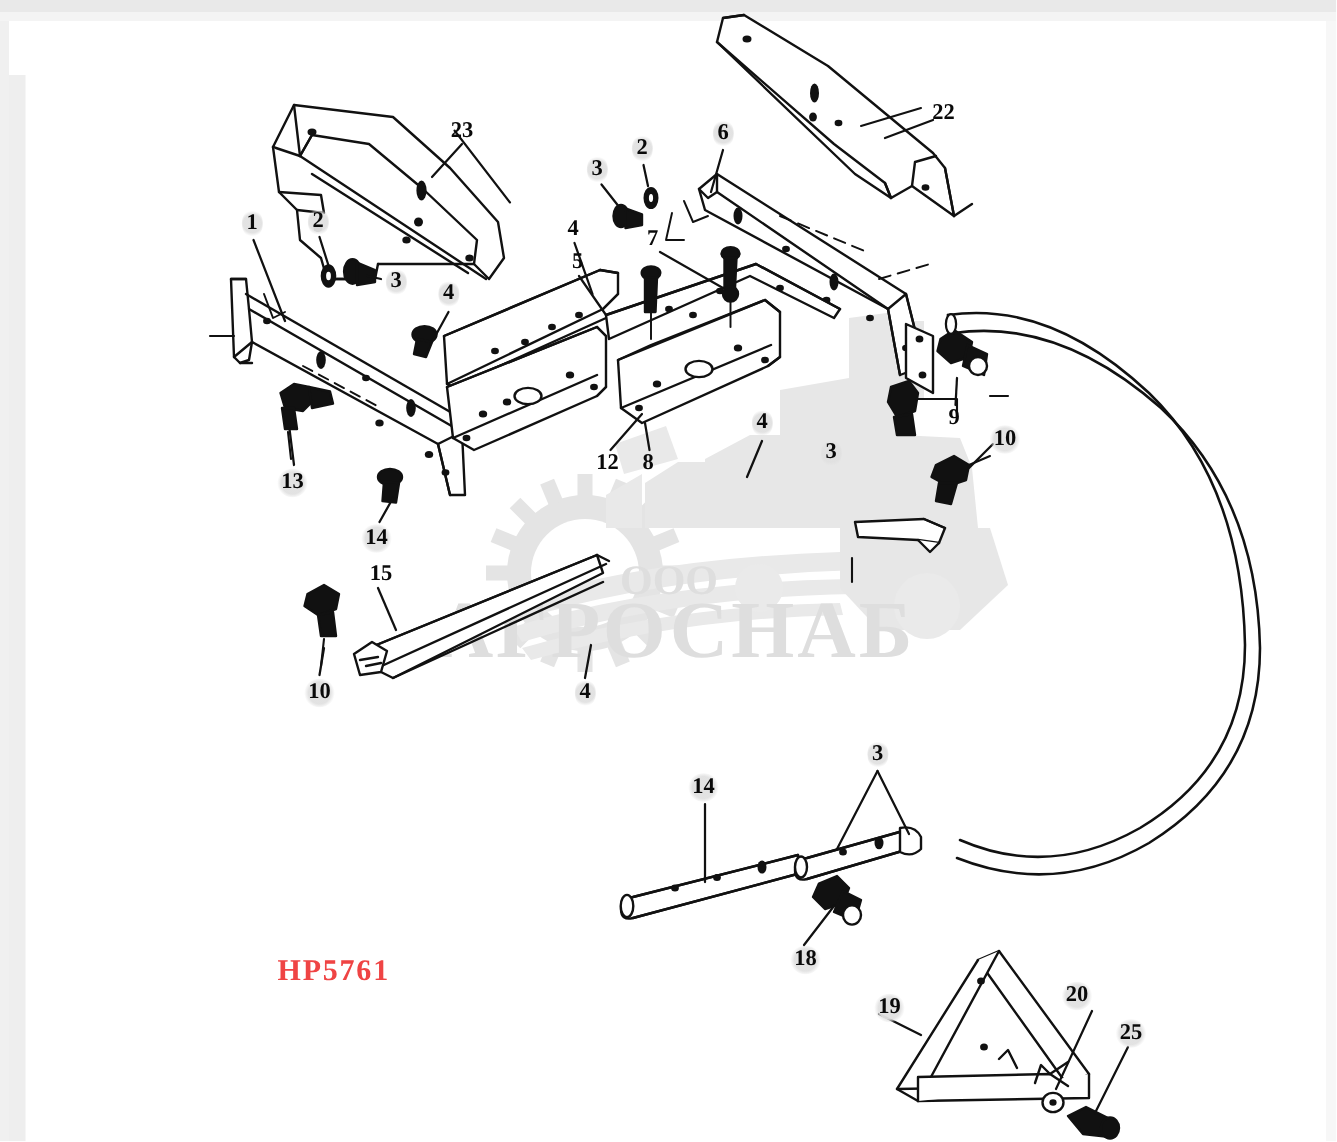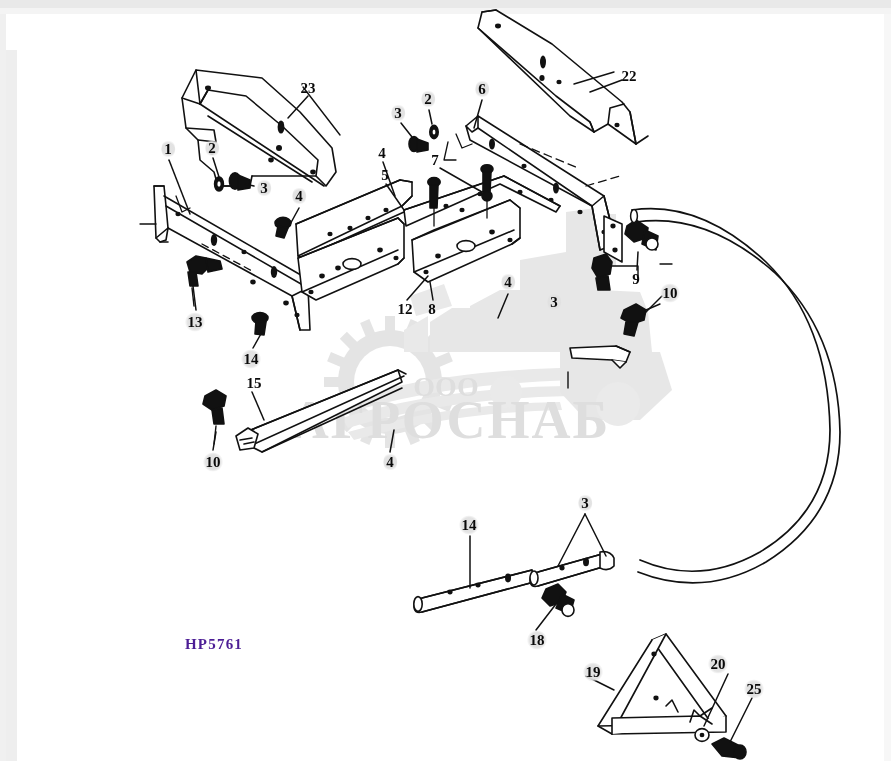--- a/index.html
+++ b/index.html
@@ -86,23 +86,23 @@
   }
   .callout.plain .bub {
     background: none;
   }
 
   
   .partnum {
     position: absolute;
     font-family: "Liberation Serif", serif;
     font-weight: bold;
-    font-size: 15px;
+    font-size: 20px;
     letter-spacing: 1.2px;
-    color: #4c1d95;
+    color: #ef4444;
     white-space: nowrap;
   }
 </style>
 </head>
 <body>
 
 <div id="page">
 
   <div class="edge-band-top"></div>
   <div class="edge-band-top2"></div>

